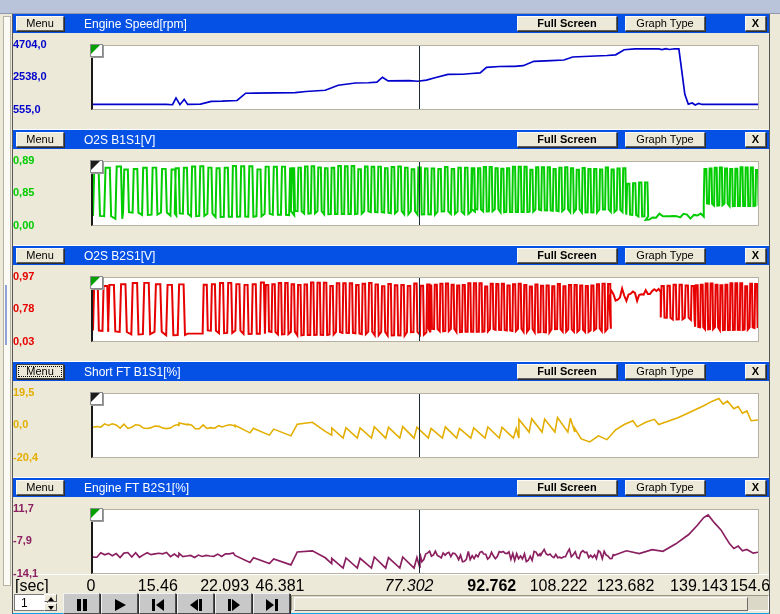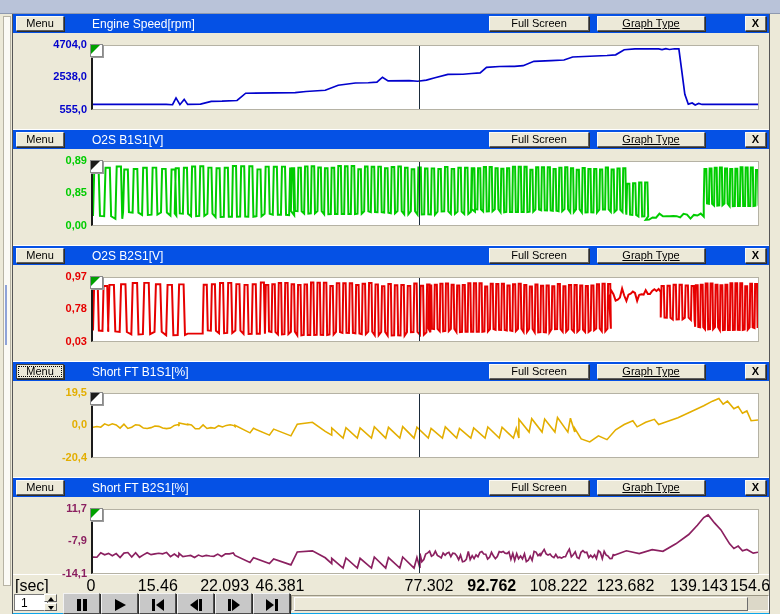--- a/index.html
+++ b/index.html
@@ -11,28 +11,28 @@
   .app{position:absolute;left:12px;top:14px;width:756px;background:#ece9d8;
        border-left:1px solid #565656;border-right:1px solid #565656;border-bottom:2px solid #0ea5e9;}
   
   .panel{position:relative;height:115px;border-bottom:1px solid #ffffff;background:#ece9d8;}
   .panel.short{height:96px;}
   .tbar{height:19px;background:#0551e5;display:flex;align-items:center;padding-left:3px;}
   .btn{background:#ece9d8;color:#000;font:11px "Liberation Sans",sans-serif;text-align:center;
        border:1px solid;border-color:#fbfaf5 #5f5f5f #5f5f5f #fbfaf5;box-shadow:1px 1px 0 #2d2d2d;
        padding:0;height:15px;line-height:13px;cursor:default;}
   .menu{width:48px;}
-  .fs{width:100px;margin-right:8px;}
-  .gt{width:108px;text-decoration:underline;}
+  .fs{width:100px;margin-right:8px;font-weight:bold;}
+  .gt{width:80px;}
   .xb{width:21px;margin-left:40px;margin-right:3px;font-weight:bold;}
   .btn.focused{outline:1px dotted #000;outline-offset:-3px;border-color:#404040 #404040 #404040 #404040;}
-  .ptitle{color:#fff;font-size:12px;margin-left:28px;white-space:nowrap;}
+  .ptitle{color:#fff;font-size:12px;margin-left:20px;white-space:nowrap;}
   .sp{flex:1;}
   .pbody{position:relative;height:96px;}
-  .yl{position:absolute;left:0;width:74px;text-align:right;font-weight:bold;font-size:11px;color:var(--accent);}
+  .yl{position:absolute;left:0;width:74px;font-weight:bold;font-size:11px;color:var(--accent);}
   .yl.t{top:5px;} .yl.m{top:37px;} .yl.b{top:70px;}
   .plot{position:absolute;left:78px;top:12px;width:668px;height:65px;background:#fff;
         border:1px solid #b5b2a4;border-left:2px solid #1a1a1a;box-sizing:border-box;}
   .chart{position:absolute;left:0;top:0;width:100%;height:100%;}
   .cursor{position:absolute;left:326px;top:0;bottom:0;width:1px;background:#1b2b3b;}
   .handle{position:absolute;left:77px;top:11px;width:11px;height:11px;background:#fff;
           border:1px solid #8a8a8a;box-shadow:1px 1px 0 #9a9a9a;}
   .handle i{position:absolute;left:0;top:0;width:0;height:0;display:block;
             border-top:9px solid var(--handle);border-right:9px solid transparent;}
   
@@ -165,21 +165,21 @@
       </div>
       <div class="handle">
           <i></i>
         </div>
     </div>
   </section>
 
   <section class="panel short" style="--accent: #8b2060; --handle: #00a000;">
     <div class="tbar">
       <button class="btn menu">Menu</button>
-      <span class="ptitle">Short FT B2S1[%]</span>
+      <span class="ptitle">Engine FT B2S1[%]</span>
       <span class="sp"></span>
       <button class="btn fs">Full Screen</button>
       <button class="btn gt">Graph Type</button>
       <button class="btn xb">X</button>
     </div>
     <div class="pbody">
       <div class="yl t">11,7</div>
       <div class="yl m">-7,9</div>
       <div class="yl b">-14,1</div>
       <div class="plot">
@@ -194,21 +194,21 @@
     </div>
   </section>
 
   <div class="axis">
     <span class="secl">[sec]</span>
   <span class="tick" style="left: 78px;">0</span>
       <span class="tick" style="left: 144.8px;">15.46</span>
       <span class="tick" style="left: 211.6px;">22.093</span>
       <span class="tick" style="left: 267px;">46.381</span>
       <span class="tick" style="left: 345.2px; margin-top: 48px;">61.841</span>
-      <span class="tick" style="left: 416px;">77.302</span>
+      <span class="tick" style="left: 396px; font-style: italic;">77.302</span>
       <span class="tick" style="left: 478.8px; font-weight: bold;">92.762</span>
       <span class="tick" style="left: 545.6px;">108.222</span>
       <span class="tick" style="left: 612.4px;">123.682</span>
       <span class="tick" style="left: 686px;">139.143</span>
       <span class="tick" style="left: 746px;">154.603</span>
     </div>
 
   <div class="transport">
     <input class="spin" readonly="" value="1" style="">
     <span class="spbtns">

